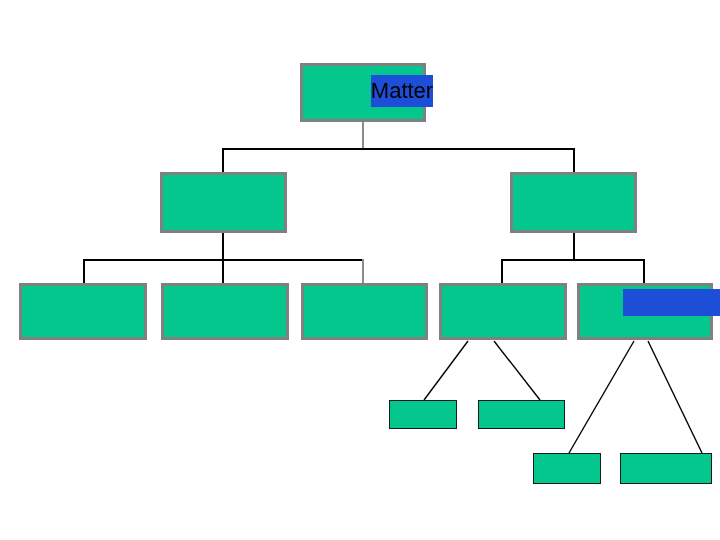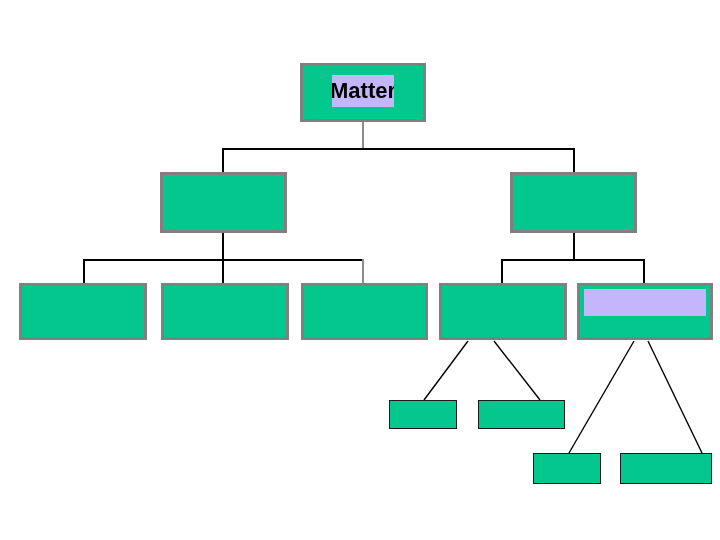--- a/index.html
+++ b/index.html
@@ -25,32 +25,33 @@
     border: 3px solid #808080;
     z-index: 3;
   }
   
   .node.leaf {
     border: 1px solid #1a1a1a;
   }
   
   .plate {
     position: absolute;
-    background: #c4b5fd;
+    background: #1d4ed8;
     color: #000000;
     display: flex;
     align-items: center;
     justify-content: center;
     font-size: 22px;
-    font-weight: 700;
+    font-weight: 400;
     letter-spacing: 0px;
     line-height: 1;
     white-space: nowrap;
     overflow: hidden;
     z-index: 4;
+    margin-left: 39px;
   }
   .plate.blank {
     font-size: 0;
   }
   
   .conn {
     position: absolute;
     background: #000000;
     z-index: 1;
   }

